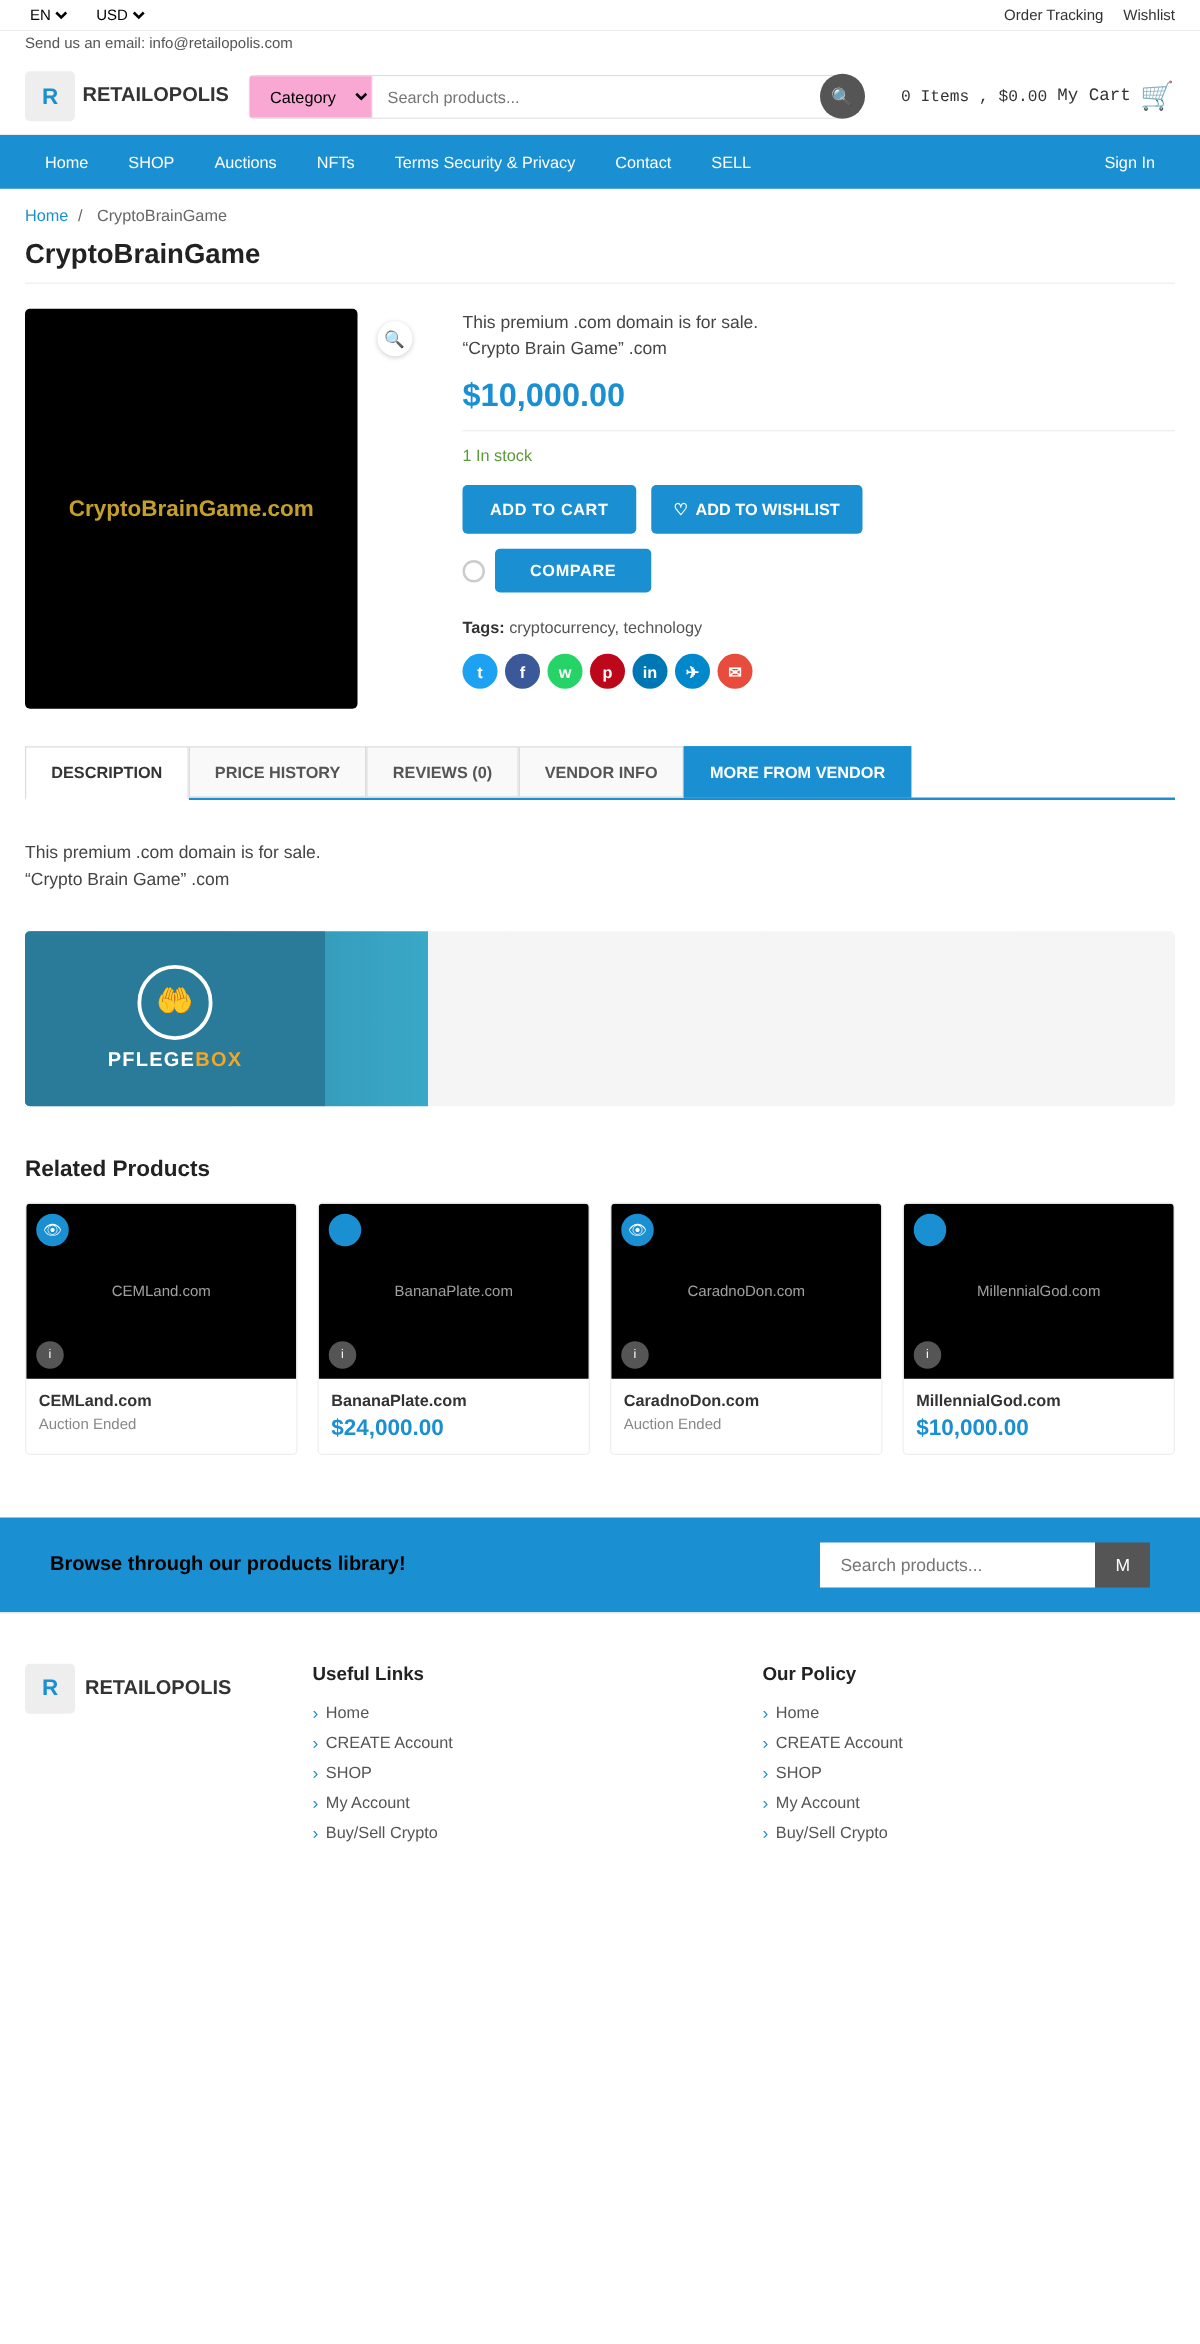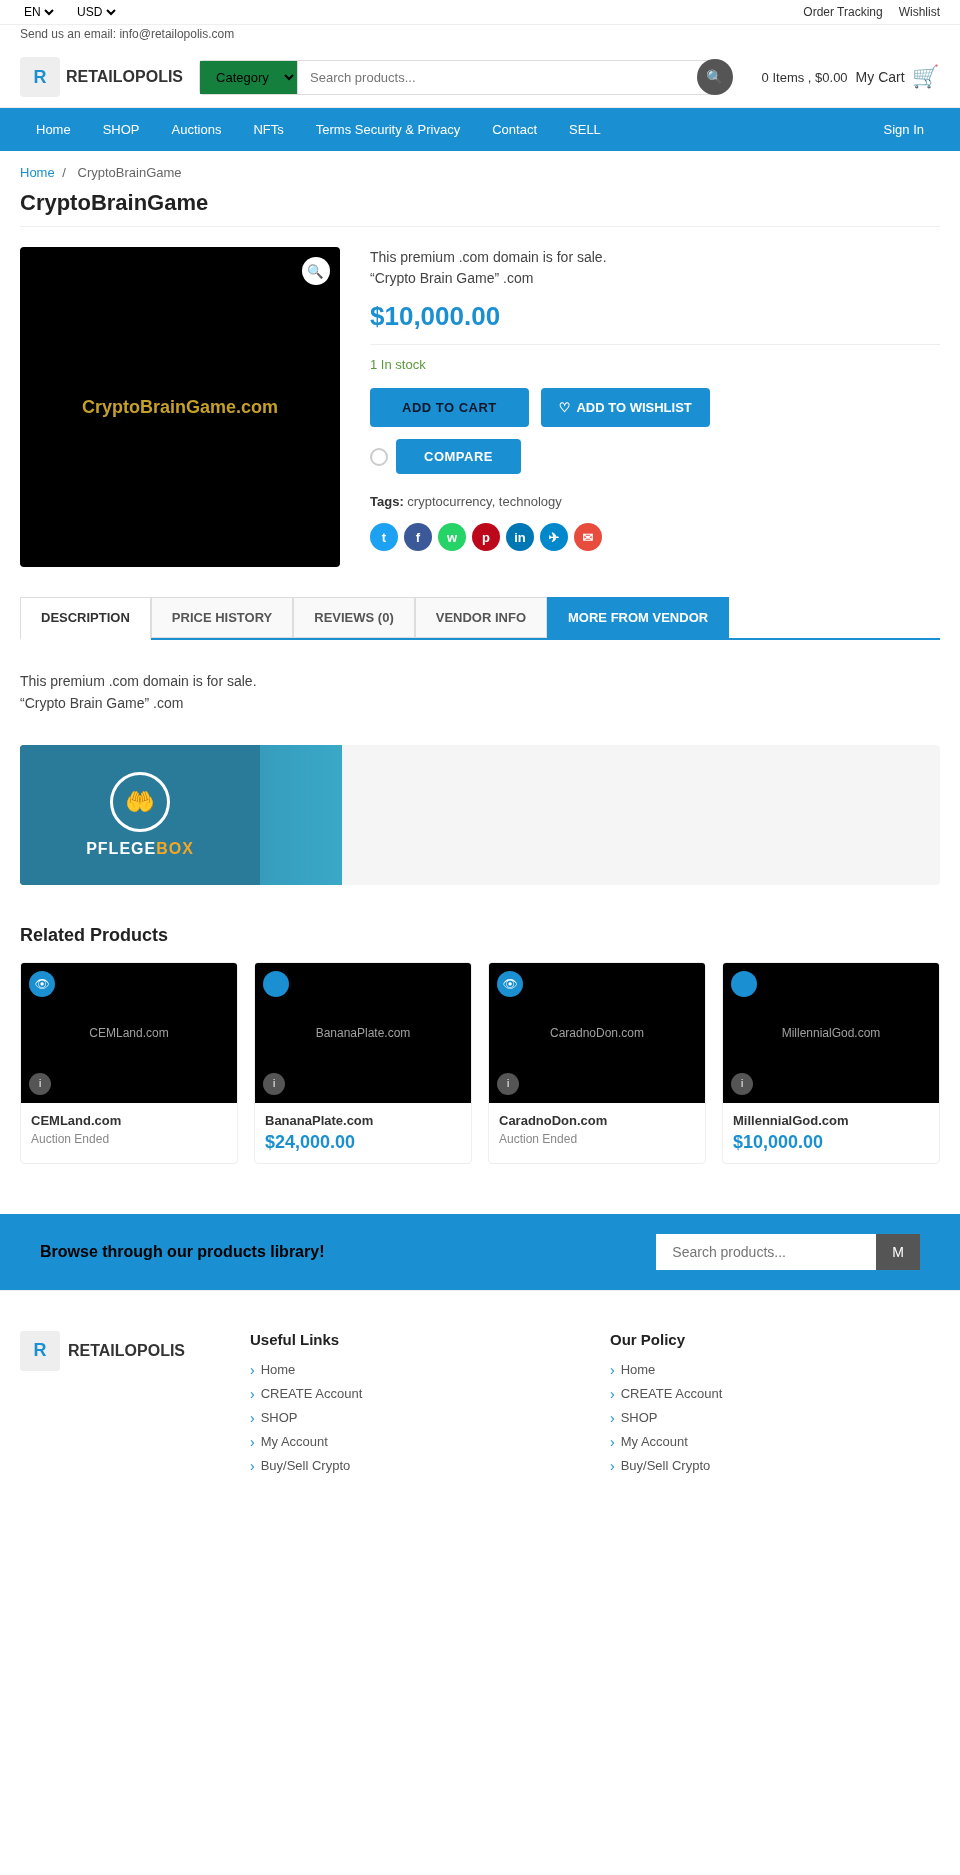--- a/index.html
+++ b/index.html
@@ -13,56 +13,56 @@
     .lang-select, .currency-select { font-size: 12px; border: none; background: transparent; cursor: pointer; }
 
     
     .email-bar { background: #fff; padding: 2px 20px 6px; font-size: 12px; color: #555; }
 
     
     .header { background: #fff; padding: 10px 20px; display: flex; align-items: center; gap: 16px; border-bottom: 1px solid #eee; }
     .logo { display: flex; align-items: center; gap: 6px; text-decoration: none; color: #333; font-weight: bold; font-size: 16px; }
     .logo-icon { width: 40px; height: 40px; background: #eee; border-radius: 4px; display: flex; align-items: center; justify-content: center; font-size: 18px; font-weight: bold; color: #1a8fd1; }
     .search-form { flex: 1; display: flex; border: 1px solid #ddd; border-radius: 4px; overflow: visible; position: relative; }
-    .category-select { background: #15803d; border: none; border-right: 1px solid #ddd; padding: 8px 12px; font-size: 13px; cursor: pointer; }
+    .category-select { background: #f9a8d4; border: none; border-right: 1px solid #ddd; padding: 8px 12px; font-size: 13px; cursor: pointer; }
     .search-input { flex: 1; border: none; padding: 8px 12px; font-size: 13px; outline: none; }
     .search-btn { background: #555; color: #fff; border: none; width: 36px; height: 36px; border-radius: 50%; cursor: pointer; display: flex; align-items: center; justify-content: center; position: absolute; right: -18px; top: 50%; transform: translateY(-50%); font-size: 14px; }
-    .cart-area { display: flex; align-items: center; gap: 8px; margin-left: 30px; }
+    .cart-area { display: flex; align-items: center; gap: 8px; margin-left: 30px; font-family: Liberation Mono, monospace; }
     .cart-text { font-size: 13px; color: #333; }
     .cart-icon { font-size: 22px; color: #1a8fd1; }
 
     
     .nav { background: #1a8fd1; padding: 0 20px; display: flex; align-items: center; }
     .nav a { color: #fff; text-decoration: none; padding: 14px 16px; font-size: 13px; font-weight: 500; display: inline-block; }
     .nav .nav-signin { margin-left: auto; }
 
     
     .breadcrumb { padding: 14px 20px 6px; font-size: 13px; color: #666; }
     .breadcrumb a { color: #1a8fd1; text-decoration: none; }
     .breadcrumb span { margin: 0 4px; }
 
     
     .page-title { padding: 4px 20px 10px; font-size: 22px; font-weight: bold; color: #222; }
     .page-title-divider { border: none; border-top: 1px solid #eee; margin: 0 20px 20px; }
 
     
     .product-area { display: flex; gap: 30px; padding: 0 20px 30px; }
     .product-image-wrap { position: relative; flex: 0 0 320px; }
-    .product-image { width: 320px; height: 320px; background: #000; display: flex; align-items: center; justify-content: center; border-radius: 4px; }
+    .product-image { width: 266px; height: 320px; background: #000; display: flex; align-items: center; justify-content: center; border-radius: 4px; }
     .product-image-text { color: #c5a028; font-size: 18px; font-weight: bold; }
     .zoom-btn { position: absolute; top: 10px; right: 10px; background: #fff; border: none; border-radius: 50%; width: 28px; height: 28px; cursor: pointer; display: flex; align-items: center; justify-content: center; box-shadow: 0 1px 4px rgba(0,0,0,0.2); }
 
     
     .product-info { flex: 1; }
     .product-desc-text { font-size: 14px; color: #444; margin-bottom: 12px; line-height: 1.5; }
     .product-price { font-size: 26px; color: #1a8fd1; font-weight: bold; margin-bottom: 12px; }
     .price-divider { border: none; border-top: 1px solid #eee; margin-bottom: 12px; }
     .stock-status { color: #5a9a3a; font-size: 13px; margin-bottom: 16px; }
     .product-actions { display: flex; gap: 12px; align-items: center; margin-bottom: 12px; flex-wrap: wrap; }
-    .btn-add-cart { background: #1a8fd1; color: #0f172a; border: none; padding: 12px 32px; border-radius: 4px; cursor: pointer; font-size: 13px; font-weight: bold; letter-spacing: 0.5px; }
+    .btn-add-cart { background: #1a8fd1; color: #ffffff; border: none; padding: 12px 22px; border-radius: 4px; cursor: pointer; font-size: 13px; font-weight: bold; letter-spacing: 0.5px; }
     .btn-wishlist { background: #1a8fd1; color: #fff; border: none; padding: 12px 18px; border-radius: 4px; cursor: pointer; font-size: 13px; font-weight: bold; display: flex; align-items: center; gap: 6px; }
     .btn-compare { background: #1a8fd1; color: #fff; border: none; padding: 10px 28px; border-radius: 4px; cursor: pointer; font-size: 13px; font-weight: bold; letter-spacing: 0.5px; }
     .compare-row { display: flex; align-items: center; gap: 8px; margin-bottom: 16px; }
     .compare-checkbox { width: 18px; height: 18px; border-radius: 50%; border: 2px solid #ccc; display: inline-block; }
     .product-meta { font-size: 13px; color: #555; margin-bottom: 6px; line-height: 1.8; }
     .product-meta strong { color: #333; }
     .product-meta a { color: #1a8fd1; text-decoration: none; }
 
     
     .social-icons { display: flex; gap: 6px; margin-top: 10px; }

